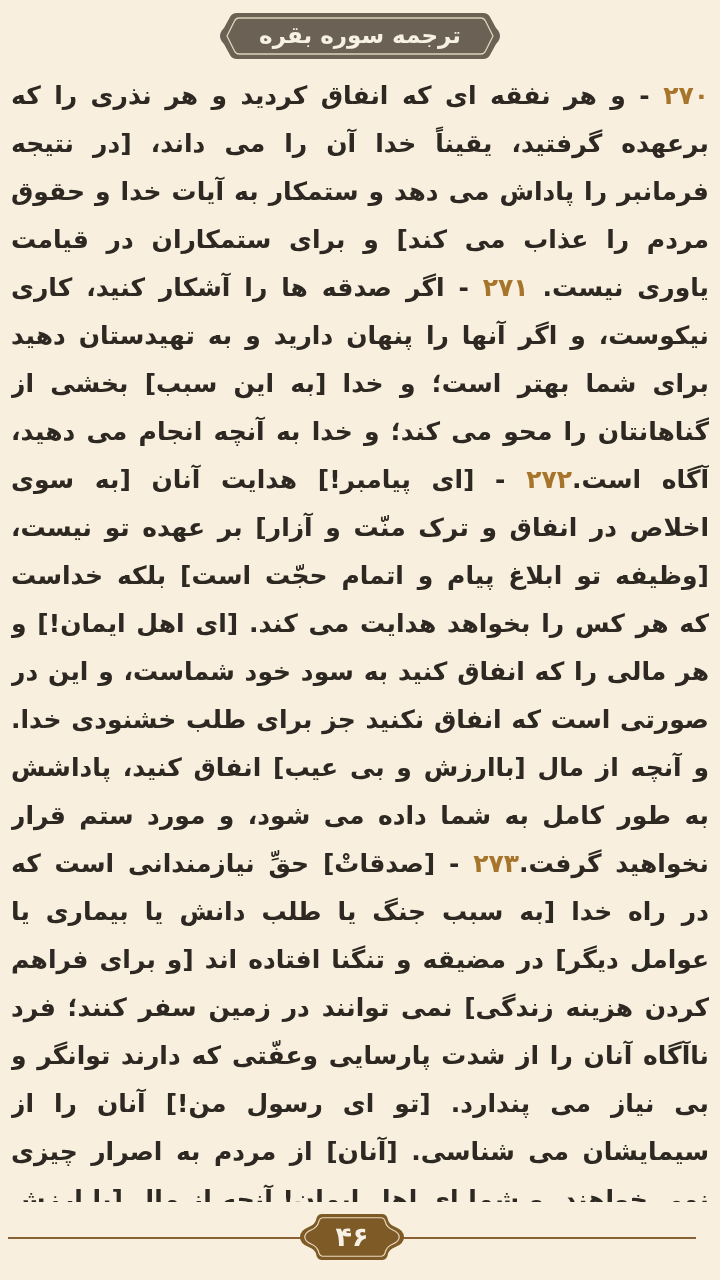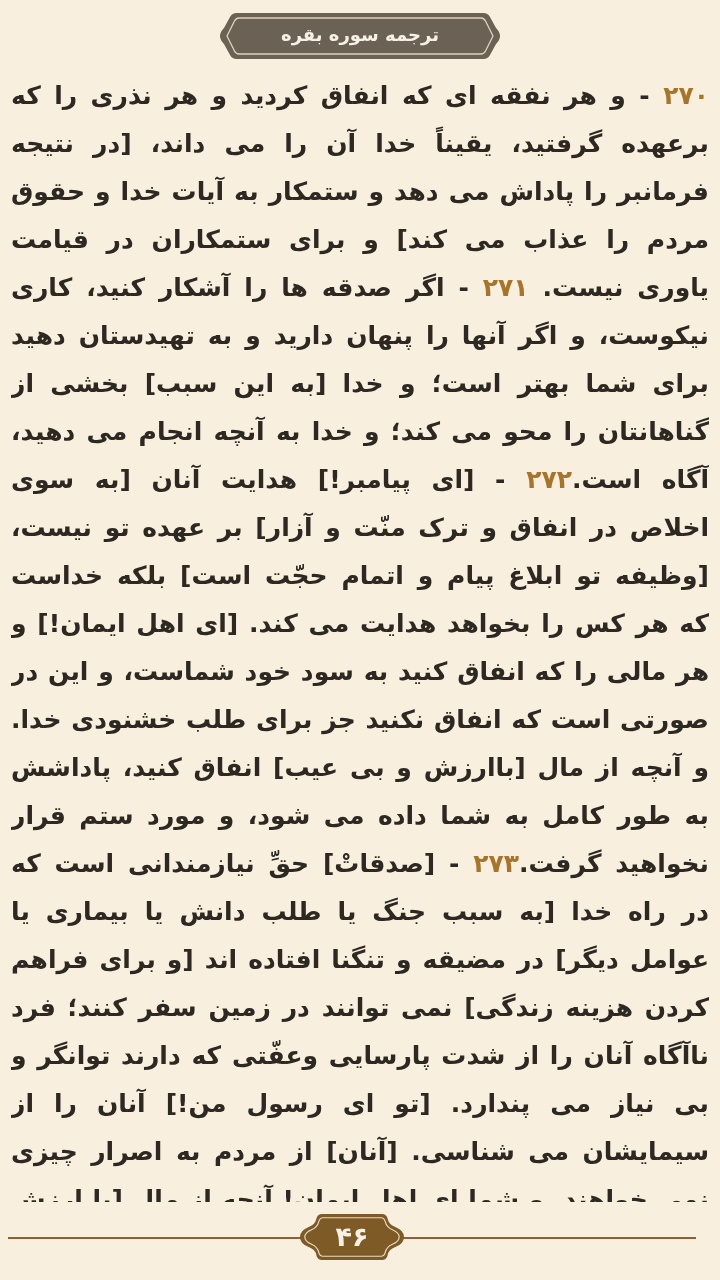--- a/index.html
+++ b/index.html
@@ -16,21 +16,21 @@
     direction:rtl;
     overflow:hidden;
   }
   .banner{
     position:absolute;top:11px;left:50%;transform:translateX(-50%);
     width:282px;height:50px;
   }
   .banner svg{position:absolute;inset:0;width:100%;height:100%;}
   .banner .title{
     position:absolute;inset:0;display:flex;align-items:center;justify-content:center;
-    color:var(--banner_text);font-size:18px;font-weight:700;letter-spacing:0;
+    color:var(--banner_text);font-size:23px;font-weight:700;letter-spacing:0;
     padding-bottom:3px;
   }
   .content{
     position:absolute;top:72px;right:11px;left:11px;bottom:78px;
     overflow:hidden;
   }
   .translation{
     direction:rtl;
     text-align:justify;
     font-size:25px;

